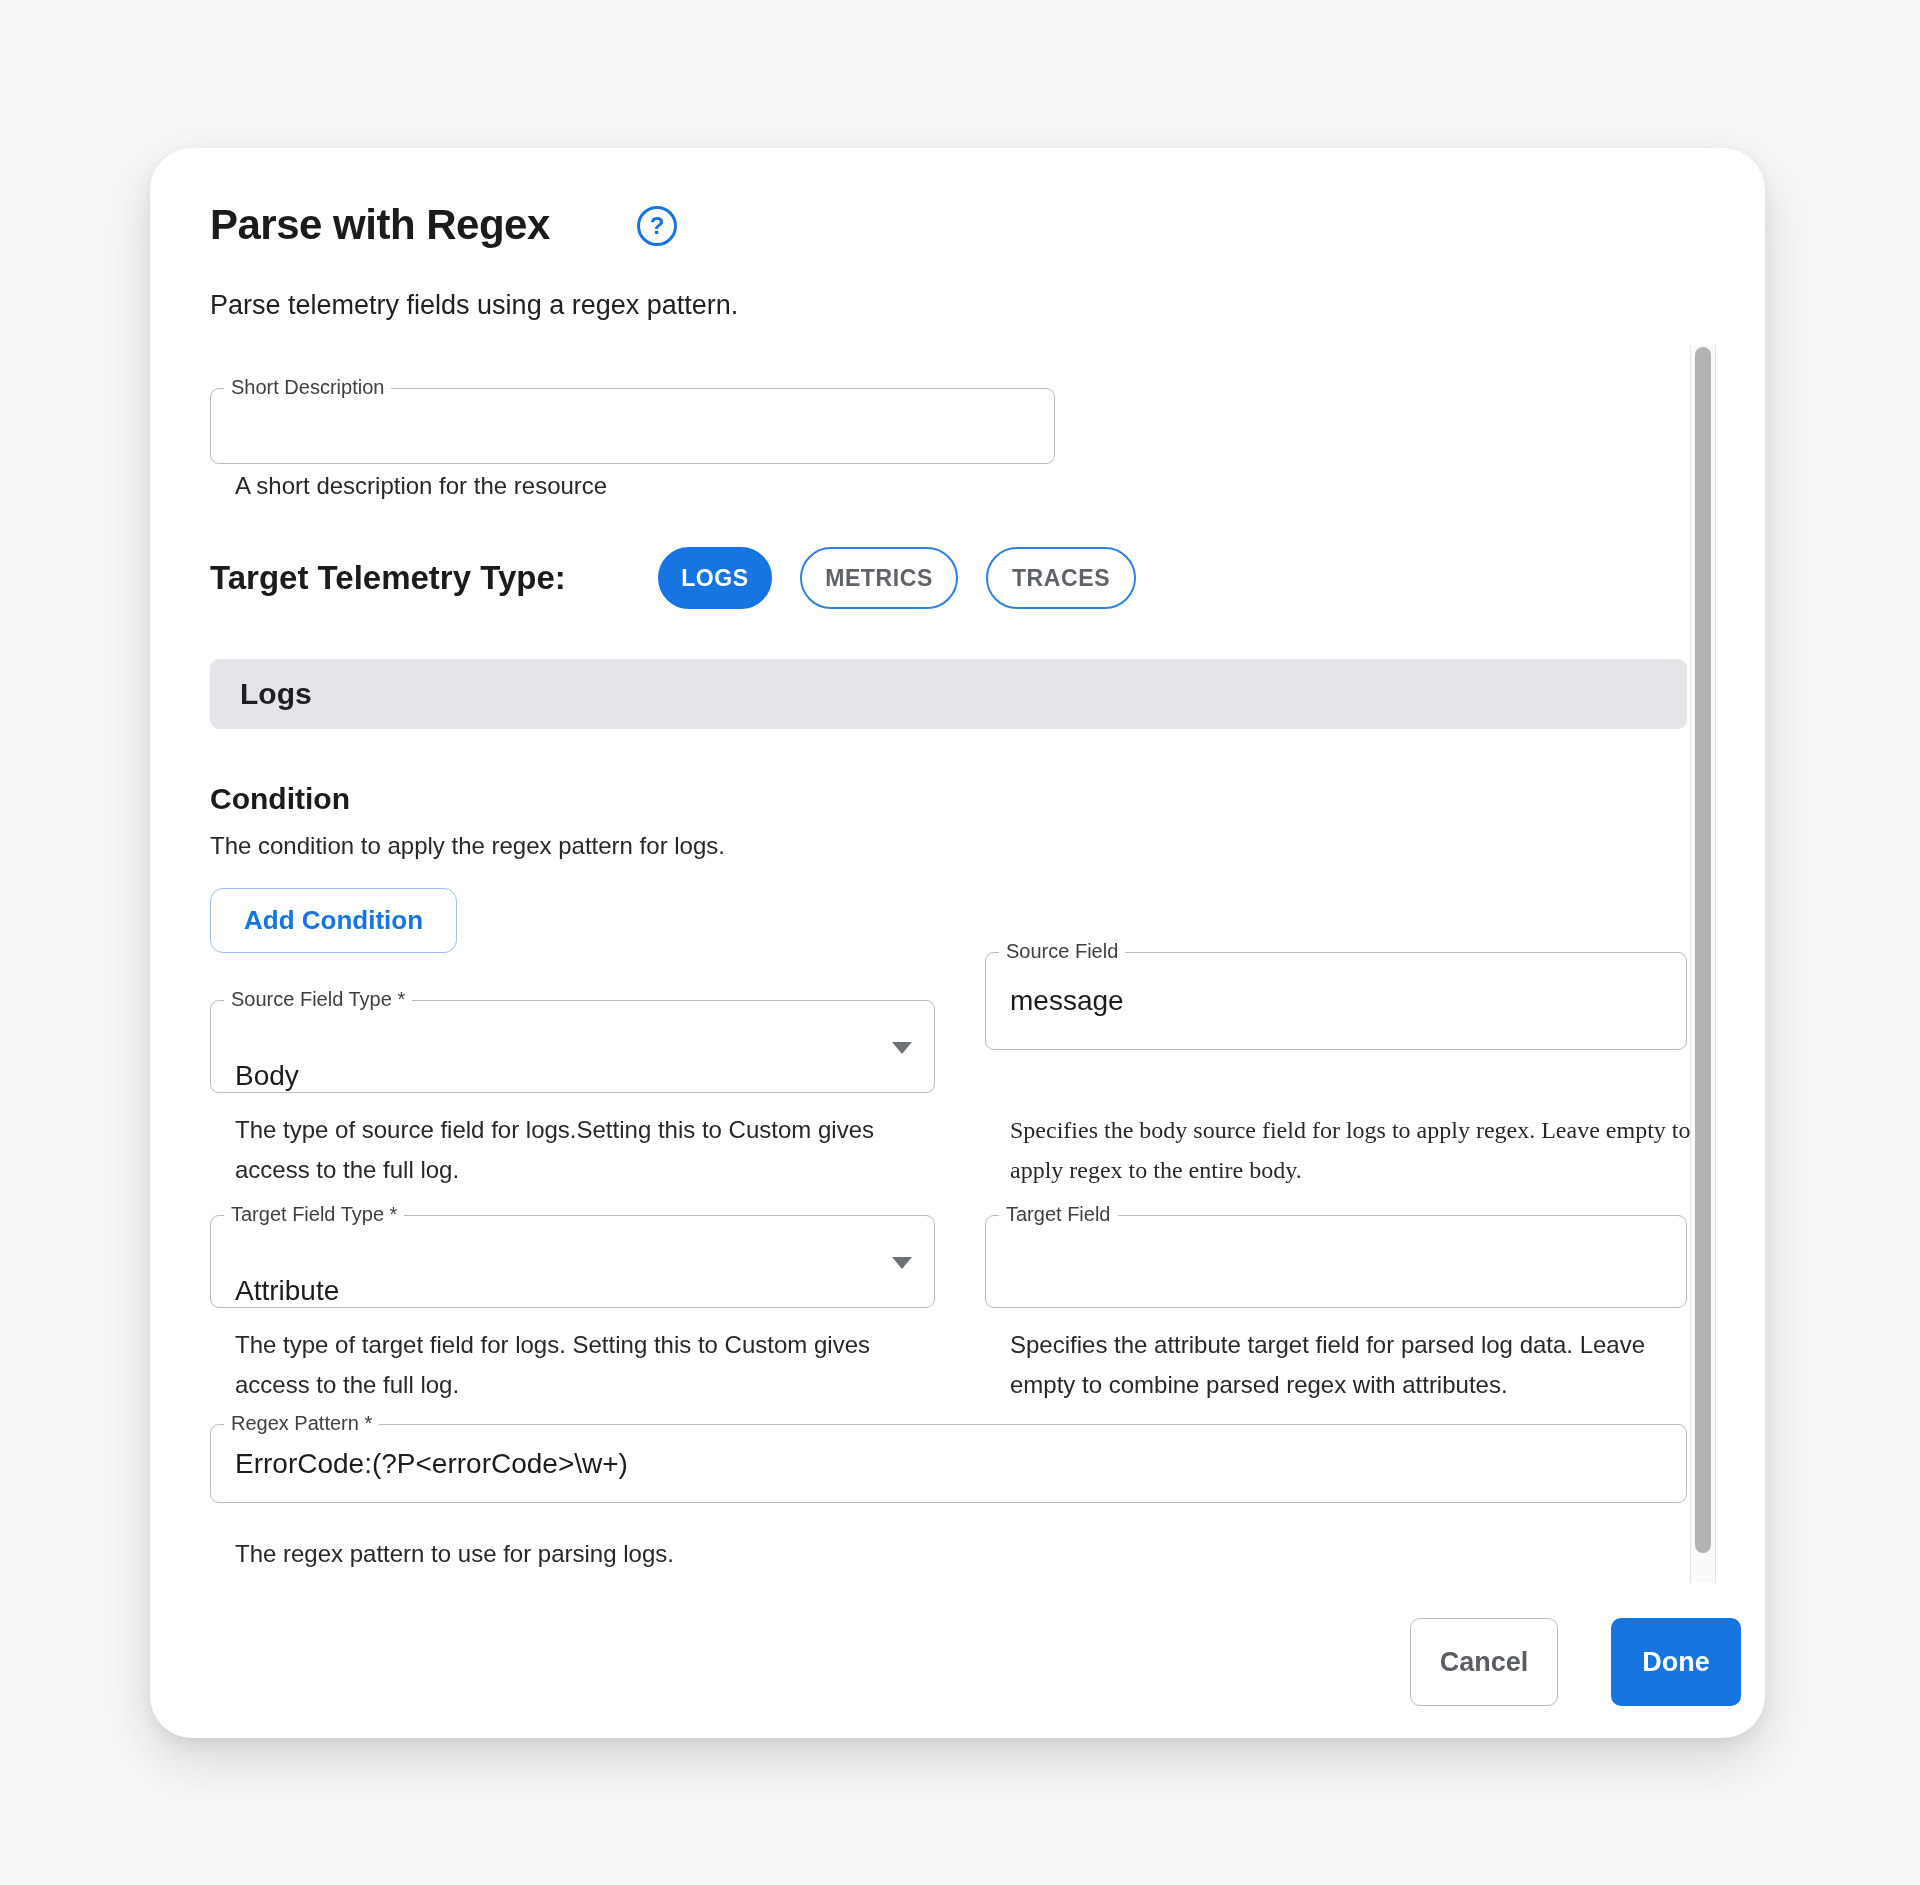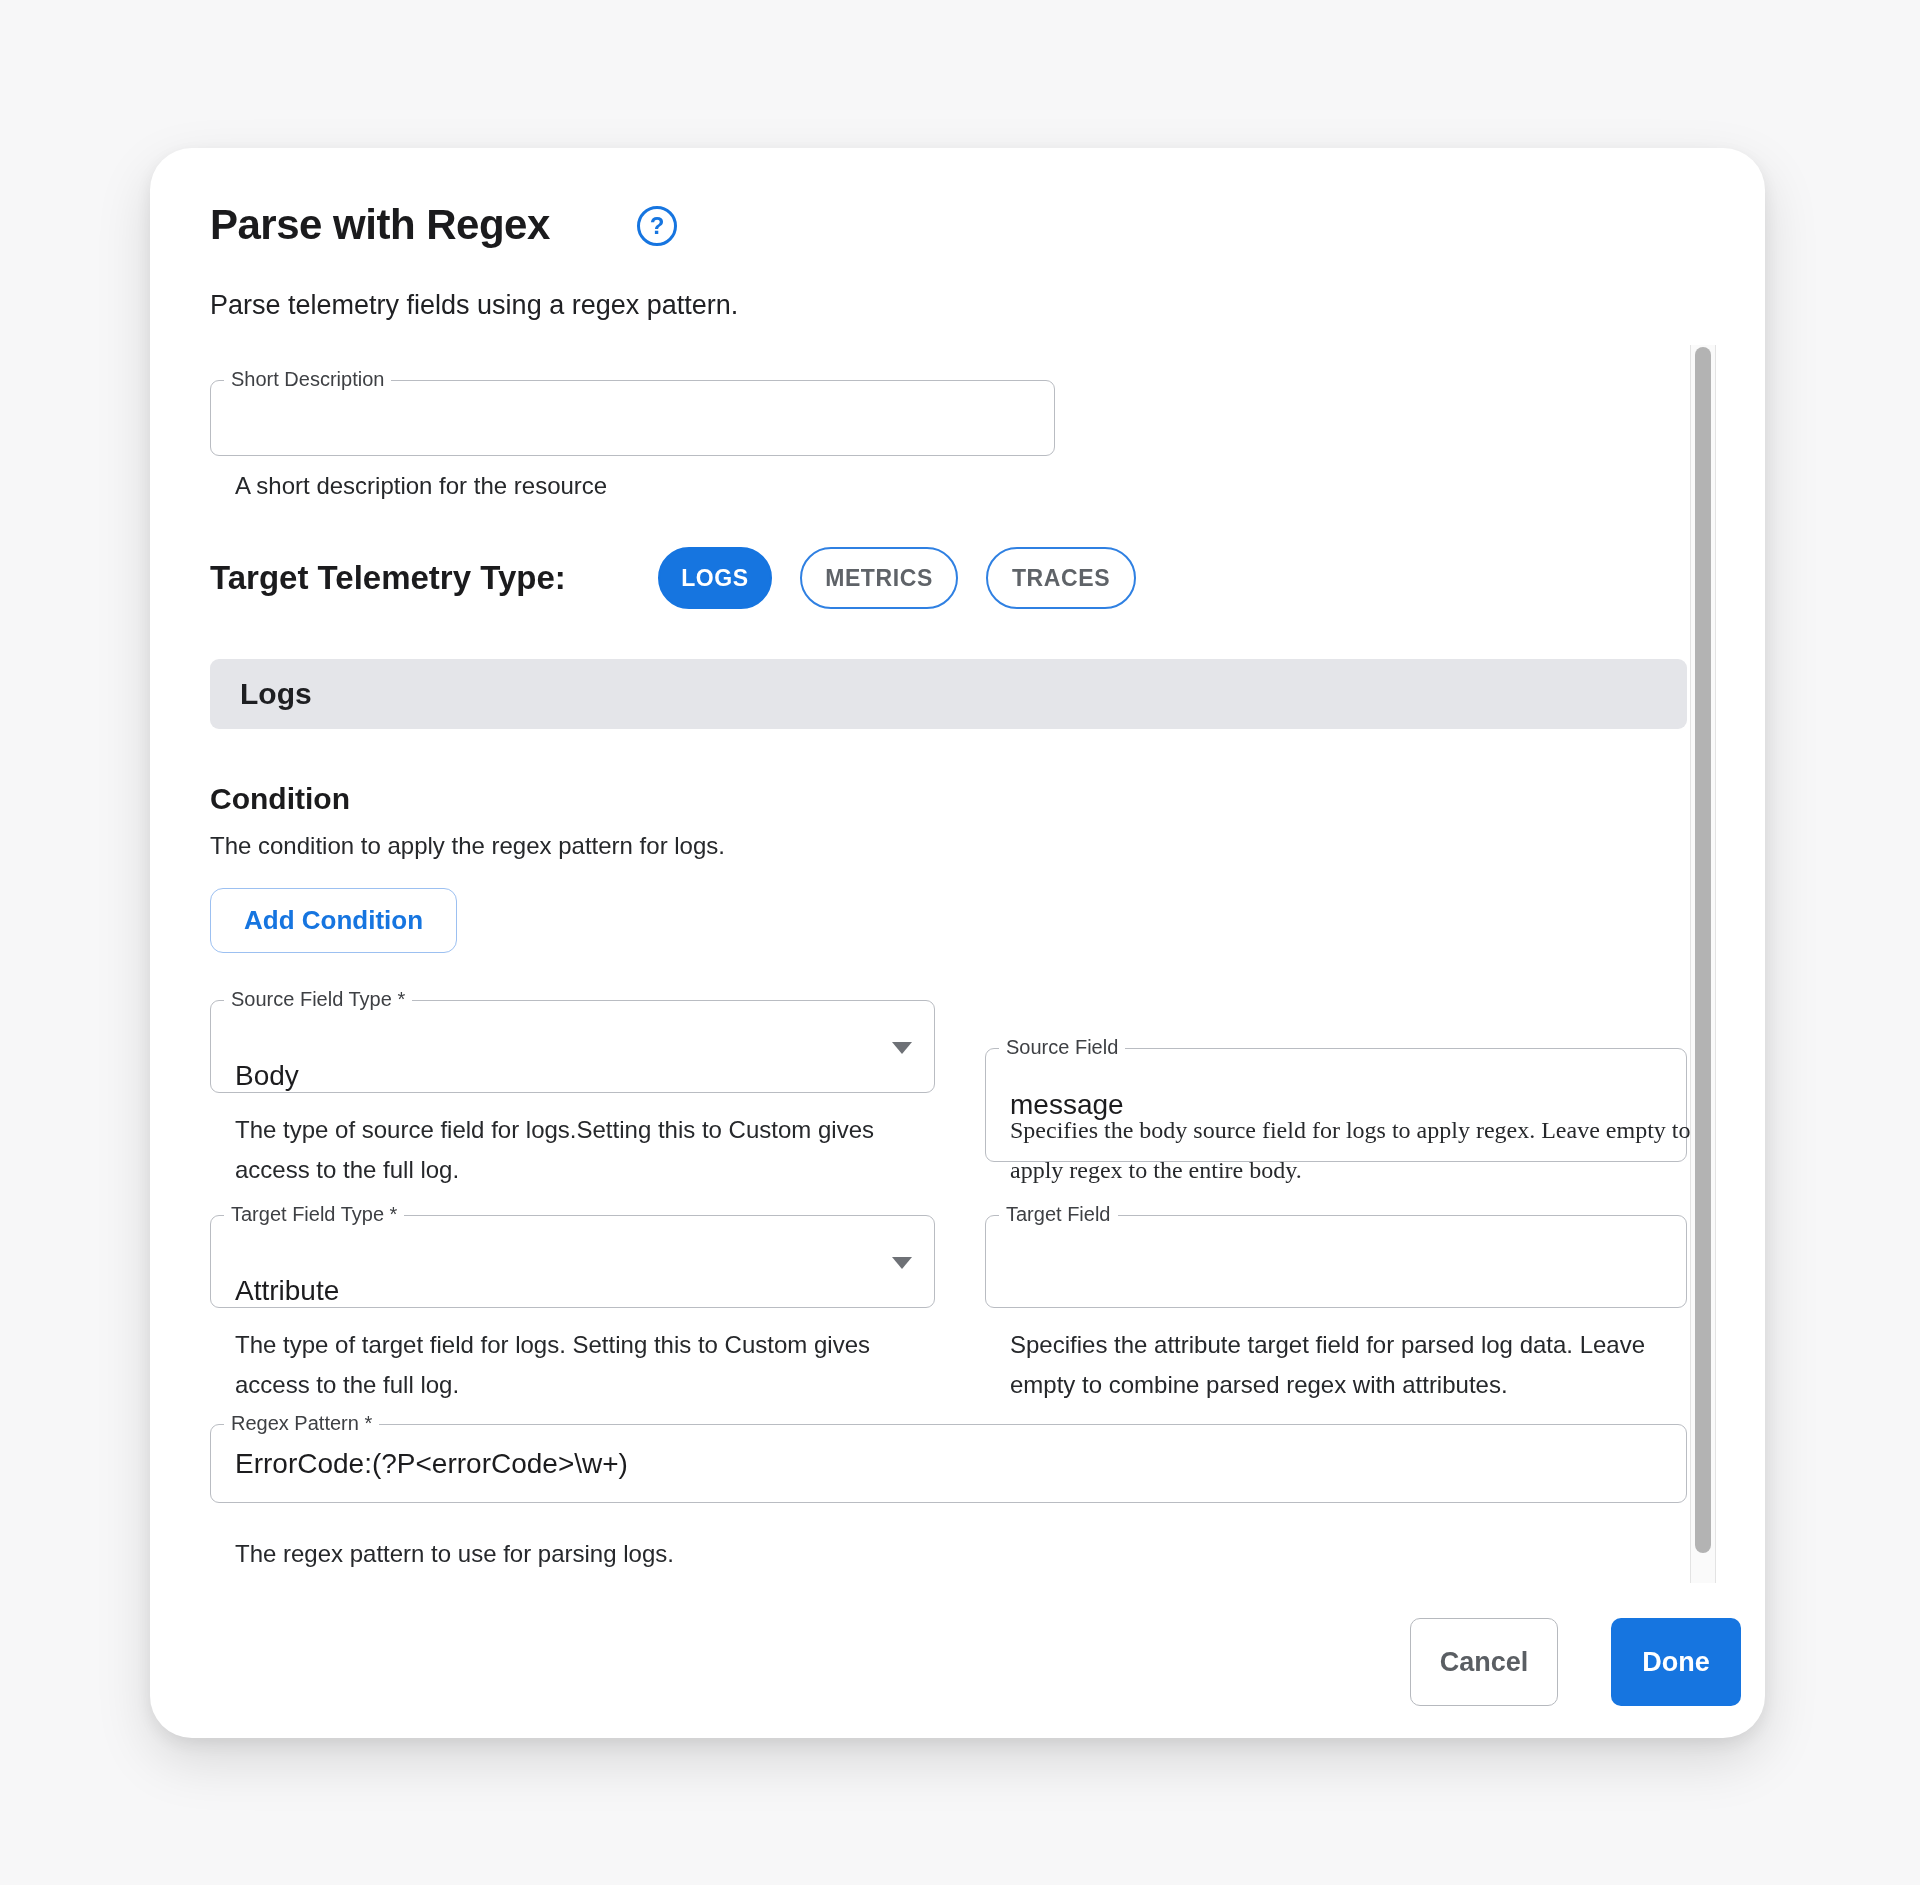--- a/index.html
+++ b/index.html
@@ -50,21 +50,21 @@
     font-family:inherit;font-size:28px;color:#1c1c1e;padding:0 24px;border-radius:9px;
   }
   .select-box{display:flex;align-items:flex-end;padding:0 24px;font-size:28px;color:#1c1c1e;cursor:pointer;}
   .caret{
     position:absolute;right:22px;top:50%;margin-top:-5px;
     width:0;height:0;border-left:10px solid transparent;border-right:10px solid transparent;
     border-top:12px solid #6e7176;
   }
   .helper{font-size:24px;color:#26282b;line-height:40px;}
 
-  .sd-group{left:60px;top:232px;width:845px;height:76px;}
+  .sd-group{left:60px;top:240px;width:845px;height:76px;}
   .sd-helper{left:85px;top:318px;}
 
   .telemetry-heading{left:60px;top:400px;font-size:33px;font-weight:700;color:#1b1b1d;line-height:60px;}
   .pill-row{left:508px;top:399px;display:flex;gap:28px;}
   .pill{
     height:62px;border-radius:31px;display:flex;align-items:center;justify-content:center;
     font-size:23px;letter-spacing:.6px;cursor:pointer;
   }
   .pill-selected{background:var(--color-accent);color:#fff;font-weight:700;border:2px solid var(--color-accent);}
   .pill-outline{background:#fff;color:#5f6368;font-weight:600;border:2px solid #2f80e2;}
@@ -83,21 +83,21 @@
   .condition-desc{left:60px;top:678px;}
 
   .add-condition-btn{
     left:60px;top:740px;width:247px;height:65px;border-radius:13px;
     background:#fff;border:1px solid #9cc0f1;color:var(--color-accent);
     font-size:26px;font-weight:700;display:flex;align-items:center;justify-content:center;
     cursor:pointer;font-family:inherit;
   }
 
   .g-sft{left:60px;top:852px;width:725px;height:93px;}
-  .g-sf {left:835px;top:900px;width:702px;height:114px;}
+  .g-sf {left:835px;top:804px;width:702px;height:98px;}
   .h-sft{left:85px;top:962px;width:690px;}
   .h-sf {left:860px;top:962px;width:700px;font-family:Liberation Serif, serif;}
 
   .g-tft{left:60px;top:1067px;width:725px;height:93px;}
   .g-tf {left:835px;top:1067px;width:702px;height:93px;}
   .h-tft{left:85px;top:1177px;width:690px;}
   .h-tf {left:860px;top:1177px;width:700px;}
 
   .g-regex{left:60px;top:1276px;width:1477px;height:79px;}
   .h-regex{left:85px;top:1386px;width:1300px;}

